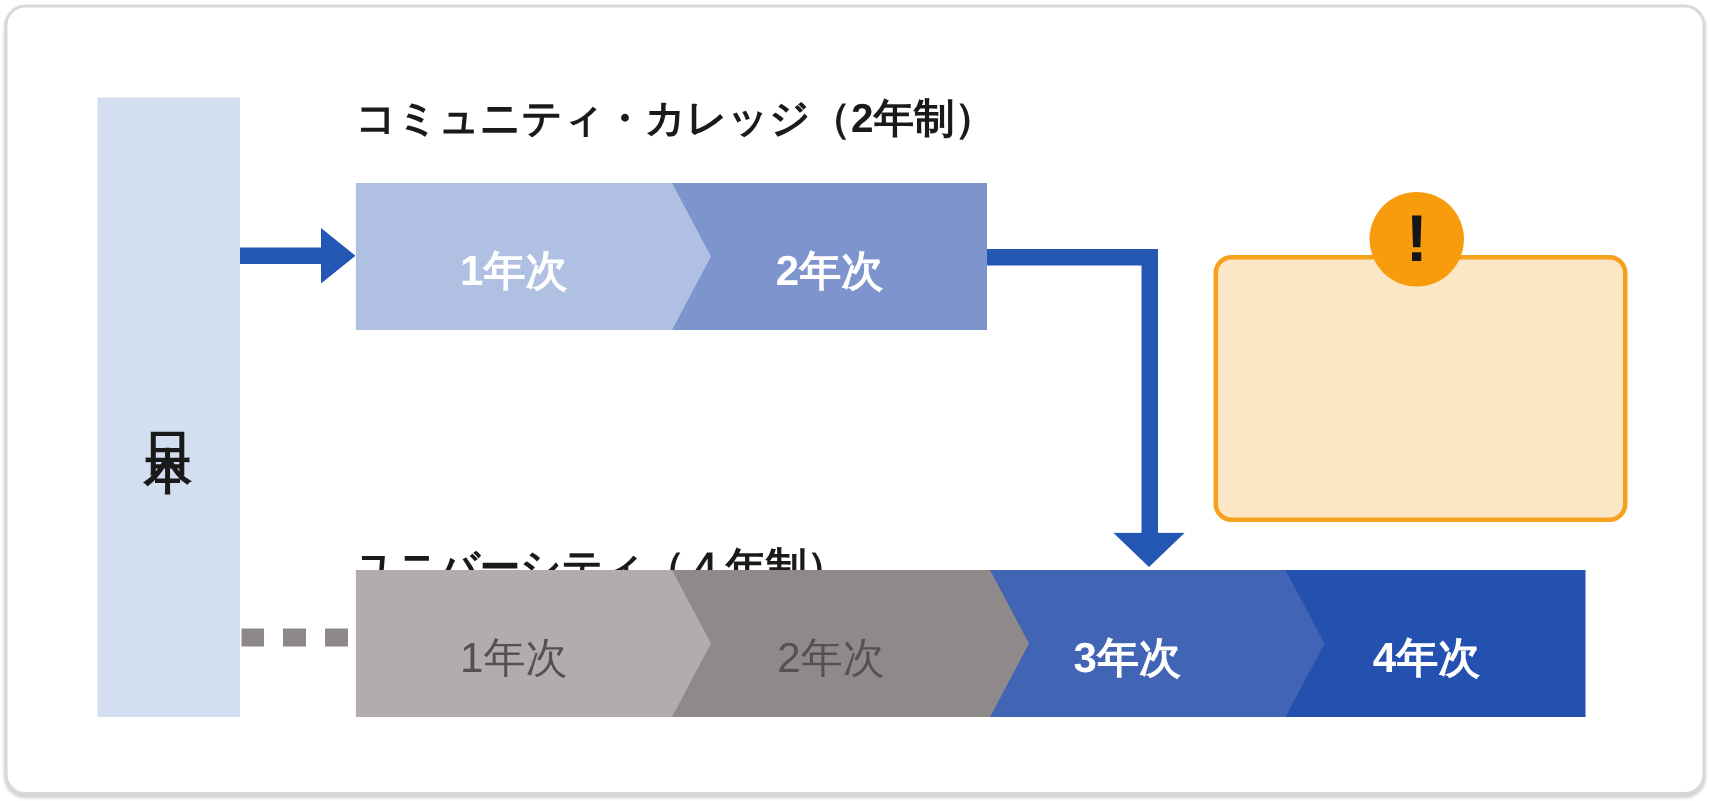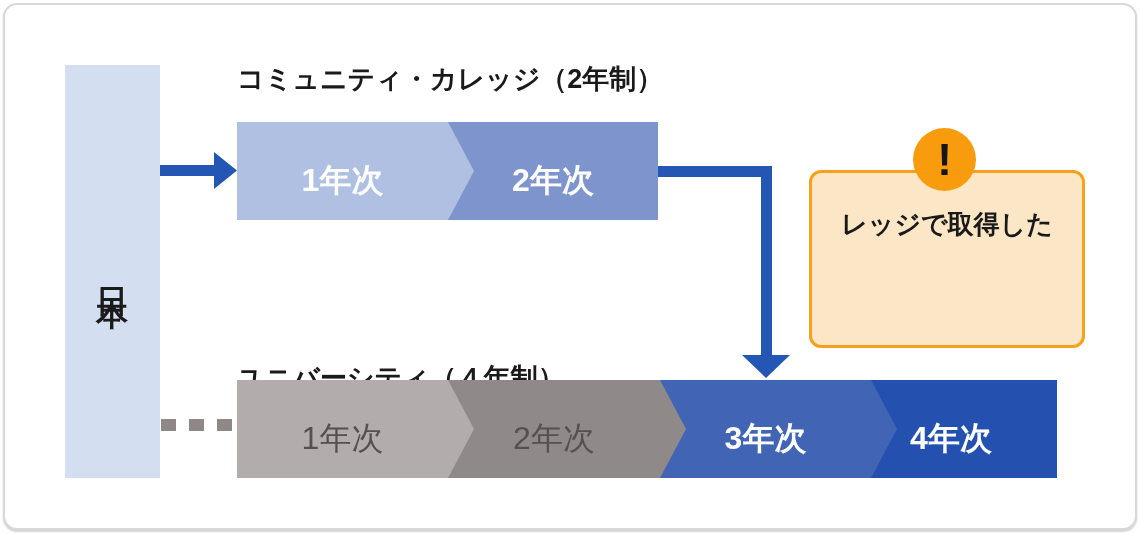--- a/index.html
+++ b/index.html
@@ -35,30 +35,30 @@
   .track { position:absolute; height:98px; }
   .cc-track   { left:232px; top:117px; width:421px; }
   .univ-track { left:232px; top:375px; width:846px; }
   .chevron { position:absolute; top:0; height:98px; }
   .chevron.tipped {
     clip-path:polygon(0 0, calc(100% - 26px) 0, 100% 50%, calc(100% - 26px) 100%, 0 100%);
   }
   .chevron .stage-label {
     position:absolute; top:0; bottom:0; left:0; right:0;
     display:flex; align-items:center; justify-content:center;
-    font-size:32px; font-weight:700; color:#ffffff; white-space:nowrap;margin-top:19px;
+    font-size:28px; font-weight:700; color:#ffffff; white-space:nowrap;margin-top:19px;
   }
   .chevron.tipped .stage-label { right:26px; }
   .chevron .stage-label.muted { font-weight:400; }
   
   .cc-s1 { left:0;     width:237px; z-index:2; }
   .cc-s2 { left:211px; width:210px; z-index:1; }
   .u-s1  { left:0;     width:237px; z-index:4; }
   .u-s2  { left:211px; width:238px; z-index:3; }
-  .u-s3  { left:423px; width:237px; z-index:2; }
+  .u-s3  { left:409px; width:237px; z-index:2; }
   .u-s4  { left:608px; width:212px; z-index:1; }
   
   .arrow1-shaft { position:absolute; left:155px; top:160px; width:55px; height:11px; }
   .arrow1-head  {
     position:absolute; left:209px; top:147px; width:23px; height:37px;
     clip-path:polygon(0 0, 100% 50%, 0 100%);
   }
   
   .larrow-h { position:absolute; left:653px; top:161px; width:114px; height:11px; }
   .larrow-v { position:absolute; left:756px; top:161px; width:11px; height:190px; }
@@ -113,21 +113,20 @@
         <span class="stage-label">2年次</span>
       </div>
     </div>
 
     <div class="larrow-h" style="background-color: rgb(36, 86, 180);"></div>
     <div class="larrow-v" style="background-color: rgb(36, 86, 180);"></div>
     <div class="larrow-head" style="background-color: rgb(36, 86, 180);"></div>
 
     <div class="callout" style="background-color: rgb(251, 230, 197); border-color: rgb(246, 161, 29);">
       <div class="callout-text">
-        <div>レッジで取得した</div>
       </div>
     </div>
     <div class="callout-icon" style="background-color: rgb(248, 156, 14);">
       <span class="glyph">!</span>
     </div>
 
     <div class="section-title univ-title">ユニバーシティ（４年制）</div>
 
     <div class="dashed-line" style="background: repeating-linear-gradient(90deg, rgb(142, 136, 136) 0px, rgb(142, 136, 136) 15px, transparent 15px, transparent 28px);"></div>
 

